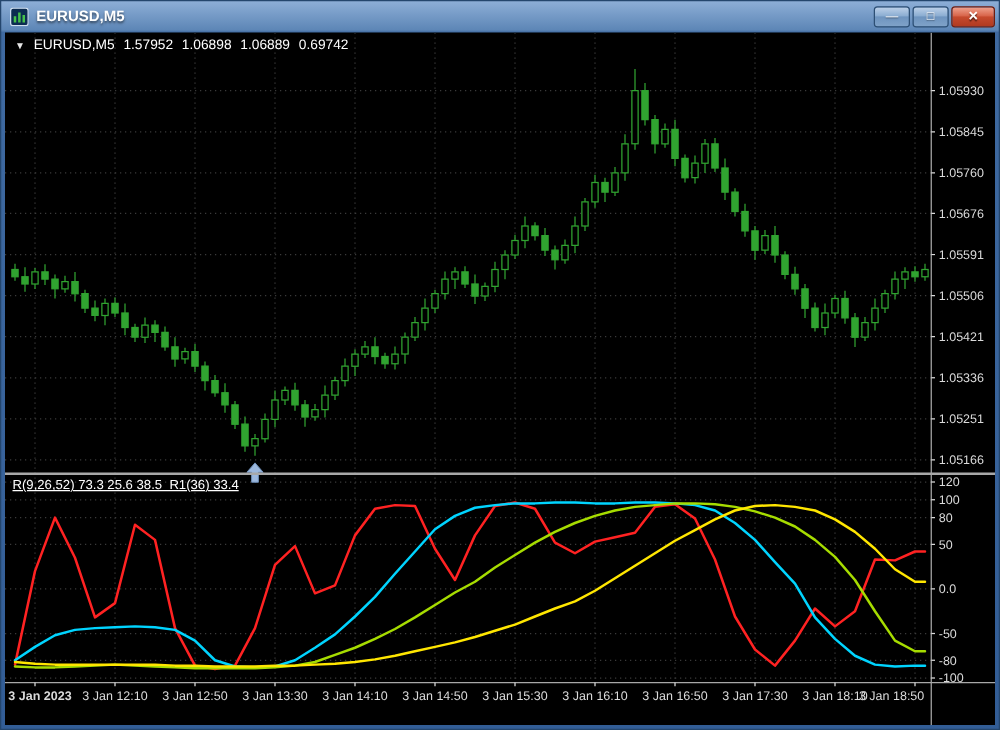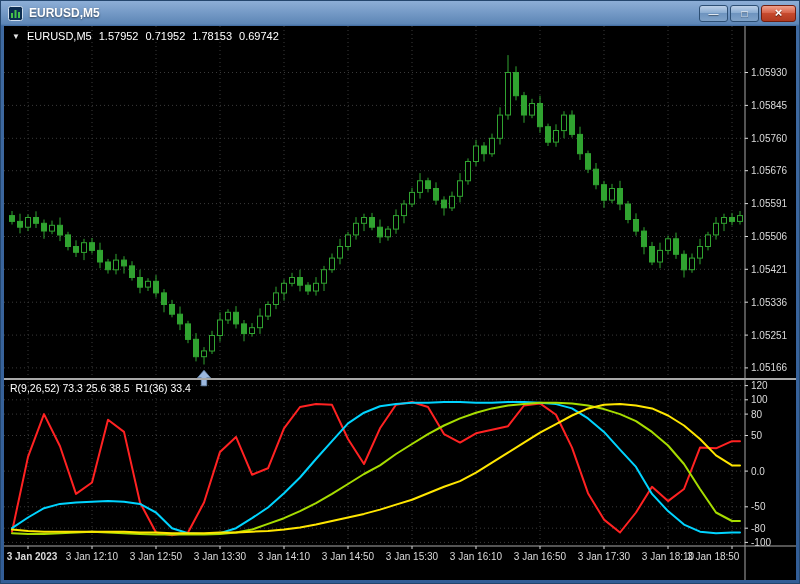--- a/index.html
+++ b/index.html
@@ -16,21 +16,21 @@
   .wbtn span{color:#ffffff;font-size:10px;line-height:15px;text-shadow:0 1px 1px rgba(0,0,0,.55);}
   .wbtn.close{width:35px;border-color:#701d0e;
     background:linear-gradient(180deg,#efa18d 0%,#d8644a 45%,#c64a2e 50%,#b13a20 100%);}
   .wbtn.close span{font-size:13px;font-weight:bold;line-height:14px;}
   .client{position:absolute;left:4px;top:26px;width:792px;height:554px;background:#000;overflow:hidden;}
   #chartsvg{position:absolute;left:0;top:0;}
   #chartsvg text{fill:#dadada;font-size:10px;font-family:"Liberation Sans",sans-serif;}
   #chartsvg text.daylabel{font-weight:bold;}
   .quote-line{position:absolute;left:8px;top:4px;display:flex;gap:7px;align-items:center;color:#fff;font-size:11px;}
   .quote-line .dd{font-size:8px;color:#e6e6e6;padding-top:1px;}
-  .indicator-label{position:absolute;left:6px;top:356px;color:#fff;font-size:10.5px;white-space:pre;}
+  .indicator-label{position:absolute;left:6px;top:356px;color:#fff;font-size:10.5px;white-space:pre;text-decoration:underline;}
 </style>
 </head>
 <body>
 
 <div class="window">
   <div class="titlebar">
     <svg class="app-icon" viewBox="0 0 15 15">
       <rect x="0.5" y="0.5" width="14" height="14" rx="2" fill="#0c2c50" stroke="#cfdeee"></rect>
       <rect x="3" y="7" width="2" height="5" fill="#45c24a"></rect>
       <rect x="6.5" y="4" width="2" height="8" fill="#45c24a"></rect>
@@ -345,20 +345,20 @@
           <text x="664.0" y="534" text-anchor="middle">3 Jan 18:10</text>
           <line x1="728" y1="520" x2="728" y2="523" stroke="#dadada"></line>
           <text x="709.3" y="534" text-anchor="middle">3 Jan 18:50</text>
         </g>
       </svg>
 
     <div class="quote-line">
       <span class="dd">▼</span>
       <span>EURUSD,M5</span>
       <span>1.57952</span>
-      <span>0.71952</span>
-      <span>1.78153</span>
+      <span>1.06898</span>
+      <span>1.06889</span>
       <span>0.69742</span>
     </div>
 
     <div class="indicator-label">R(9,26,52) 73.3 25.6 38.5  R1(36) 33.4</div>
   </div>
 </div>
 
 </body></html>

